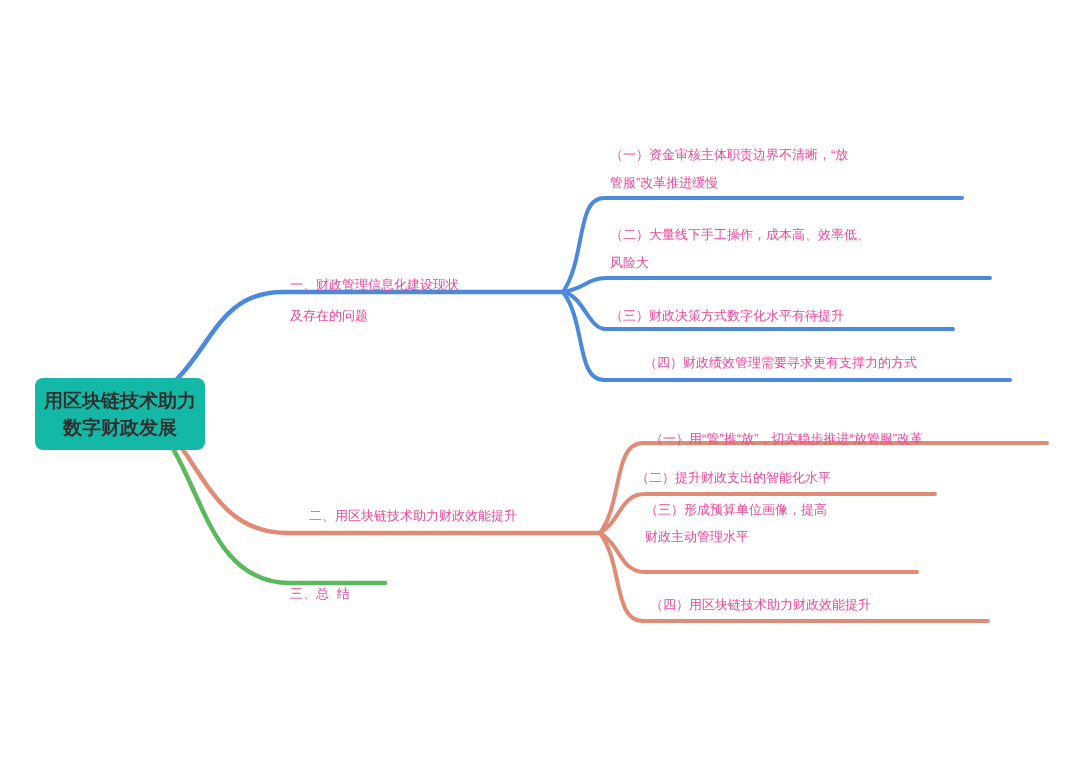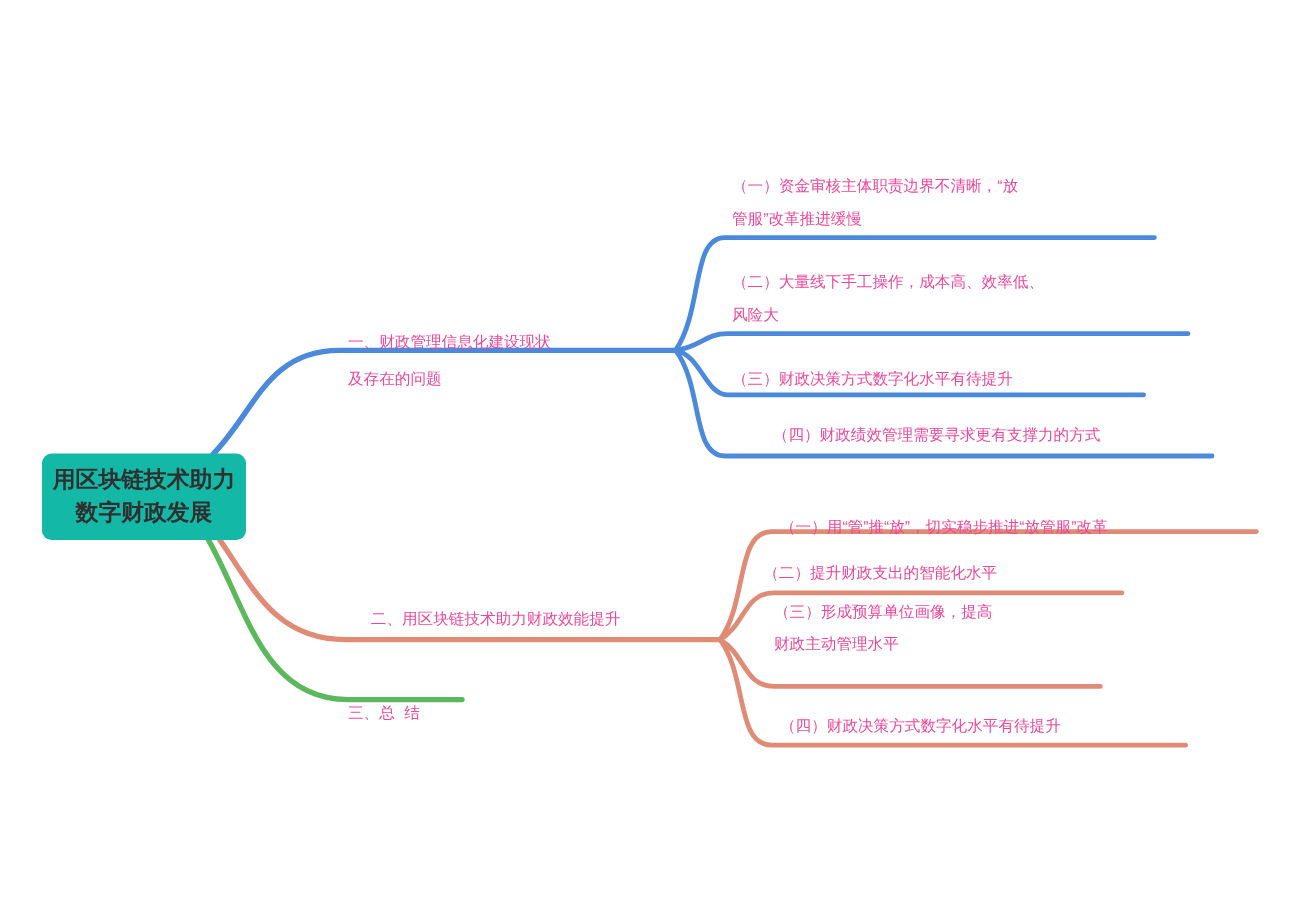--- a/index.html
+++ b/index.html
@@ -68,17 +68,17 @@
   <div class="topic" style="left:610px;top:221px;">（二）大量线下手工操作，成本高、效率低、
 风险大</div>
   <div class="topic" style="left:610px;top:303px;line-height:26px;">（三）财政决策方式数字化水平有待提升</div>
   <div class="topic" style="left:610px;top:350px;line-height:26px;margin-left:34px;">（四）财政绩效管理需要寻求更有支撑力的方式</div>
 
   <div class="topic" style="left:290px;top:503px;line-height:26px;margin-left:19px;">二、用区块链技术助力财政效能提升</div>
   <div class="topic" style="left:650px;top:426px;line-height:26px;">（一）用“管”推“放”，切实稳步推进“放管服”改革</div>
   <div class="topic" style="left:636px;top:465px;line-height:26px;">（二）提升财政支出的智能化水平</div>
   <div class="topic" style="left:645px;top:496px;line-height:27px;">（三）形成预算单位画像，提高
 财政主动管理水平</div>
-  <div class="topic" style="left:650px;top:592px;line-height:26px;">（四）财政决策方式数字化水平有待提升</div>
+  <div class="topic" style="left:650px;top:592px;line-height:26px;">（四）用区块链技术助力财政效能提升</div>
 
   <div class="topic" style="left:290px;top:582px;line-height:26px;font-family:Liberation Mono, monospace;">三、总 结</div>
 
 </div>
 
 </body></html>

